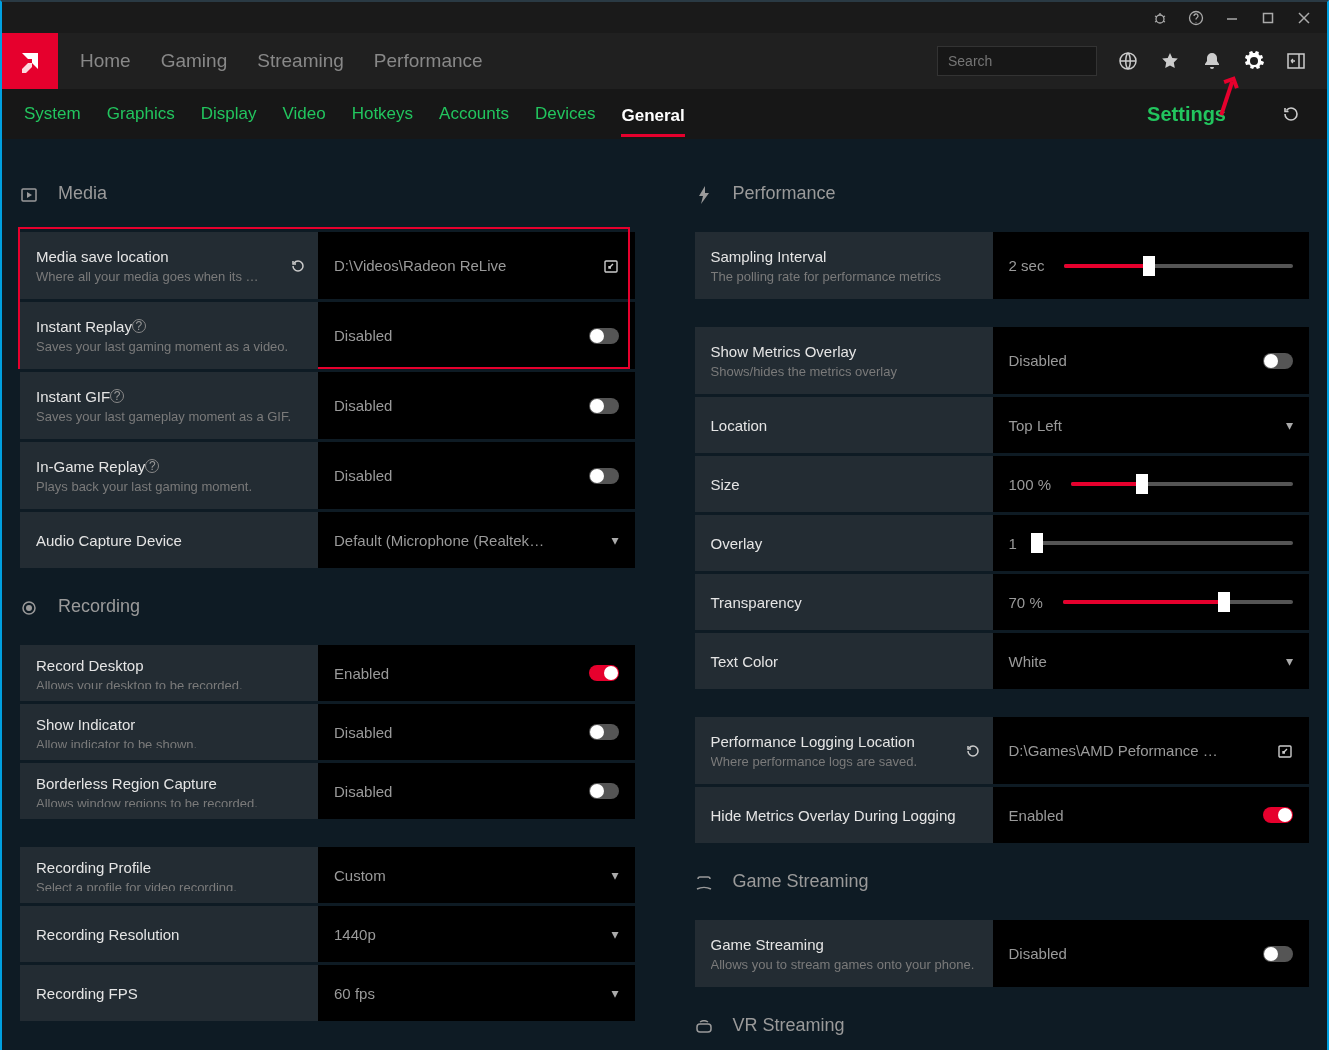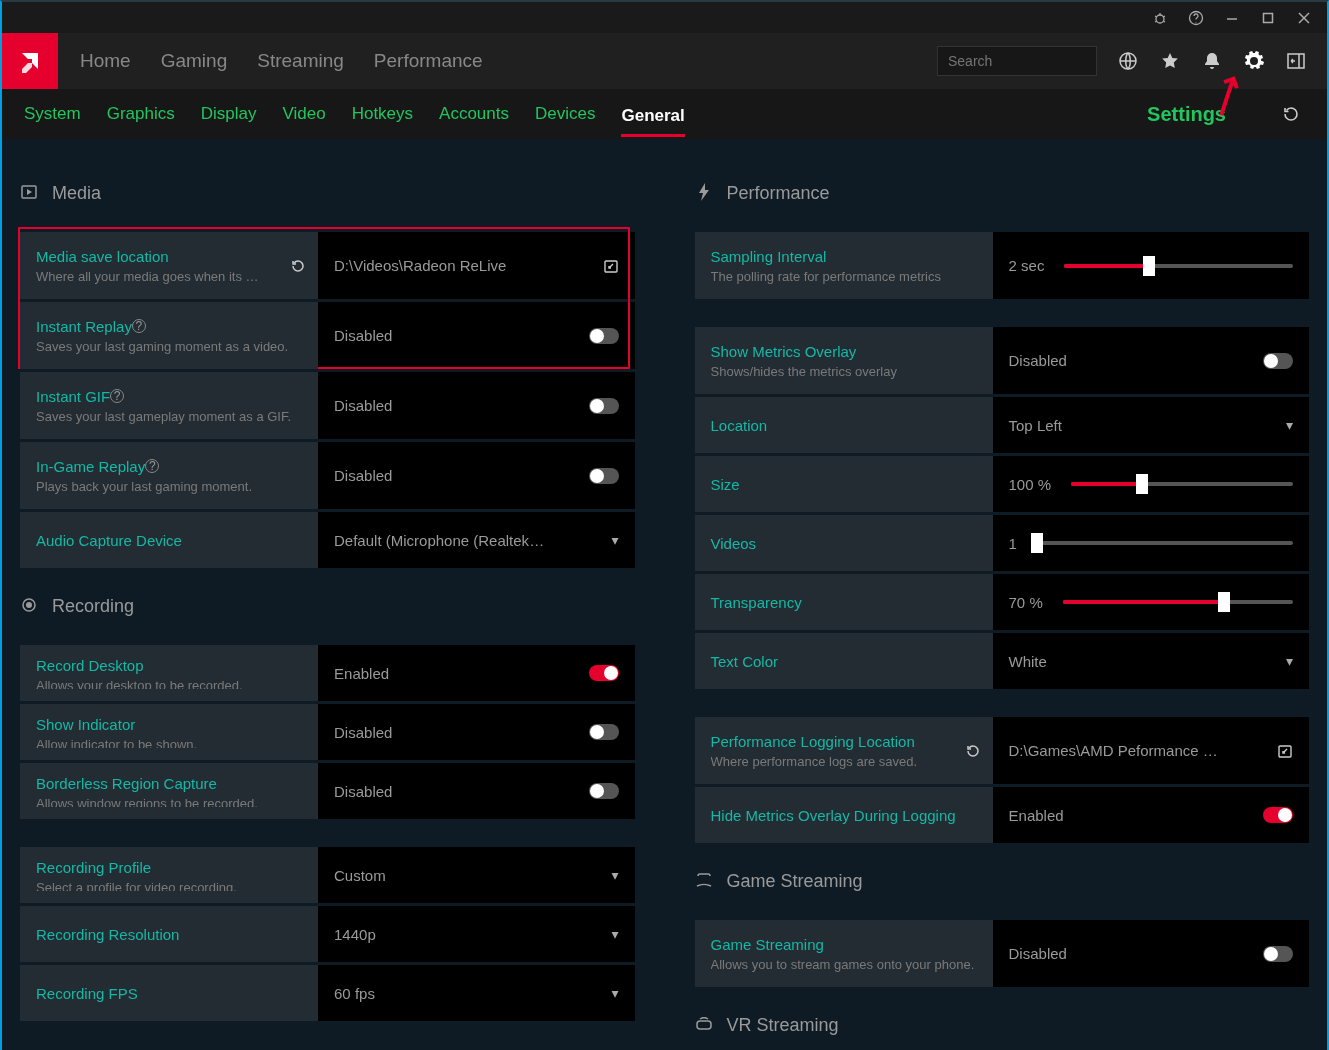--- a/index.html
+++ b/index.html
@@ -61,40 +61,40 @@
     transform: rotate(-20deg); pointer-events:none;
   }
   .content {
     display:flex; gap: 60px;
     padding: 40px 18px 0 18px;
     height: calc(100% - 137px);
     overflow:hidden;
   }
   .col { flex:1; min-width:0; }
   .section-header {
-    display:flex; align-items:flex-start; gap:14px;
+    display:flex; align-items:flex-end; gap:20px;
     color:#9a9a9a; font-size:18px; margin-bottom: 28px; margin-top:4px;
   }
   .section-header .sh-icon { width:18px;height:18px; display:flex;align-items:center;justify-content:center;}
   .group { margin-bottom: 28px; }
   .row {
     display:flex; height: 67px; margin-bottom:3px;
   }
   .row.short { height: 56px; }
   .cell-left {
     flex: 0 0 48.5%; background:#232c33; padding: 12px 16px;
     display:flex; flex-direction:column; justify-content:center; position:relative;
   }
   .cell-right {
     flex:1; background:#000000; padding: 0 16px;
     display:flex; align-items:center; justify-content:space-between;
     color:#9a9a9a; font-size:15px;
   }
   .title-line { display:flex; align-items:center; gap:0; }
-  .row-title { color:#14b8a6; font-size:15px; }
+  .row-title { color:#e5e5e5; font-size:15px; }
   .row-desc { color:#7a7a7a; font-size:13px; margin-top:4px; white-space:nowrap; overflow:hidden; text-overflow:ellipsis;}
   .help-icon { color:#999; font-size:12px; border:1.5px solid #888; border-radius:50%; width:14px;height:14px; display:inline-flex;align-items:center;justify-content:center; }
   .corner-icon { position:absolute; right:12px; top:50%; transform:translateY(-50%); color:#aaa; cursor:pointer;}
   .toggle {
     width:30px; height:16px; border-radius:8px; background:#555; position:relative; cursor:pointer;
   }
   .toggle::after{
     content:""; position:absolute; width:14px;height:14px; border-radius:50%; background:#fff;
     top:1px; left:1px;
   }
@@ -458,21 +458,21 @@
           <div class="slider">
             <div class="slider-track">
                 <div class="slider-fill" style="width:32%"></div>
                 <div class="slider-thumb" style="left:32%"></div>
               </div>
           </div>
         </div>
       </div>
       <div class="row short">
         <div class="cell-left">
-            <span class="row-title">Videos</span>
+            <span class="row-title">Overlay</span>
           </div>
         <div class="cell-right">
           <span>1</span>
           <div class="slider">
             <div class="slider-track">
                 <div class="slider-fill" style="width:0%"></div>
                 <div class="slider-thumb" style="left:0%"></div>
               </div>
           </div>
         </div>

